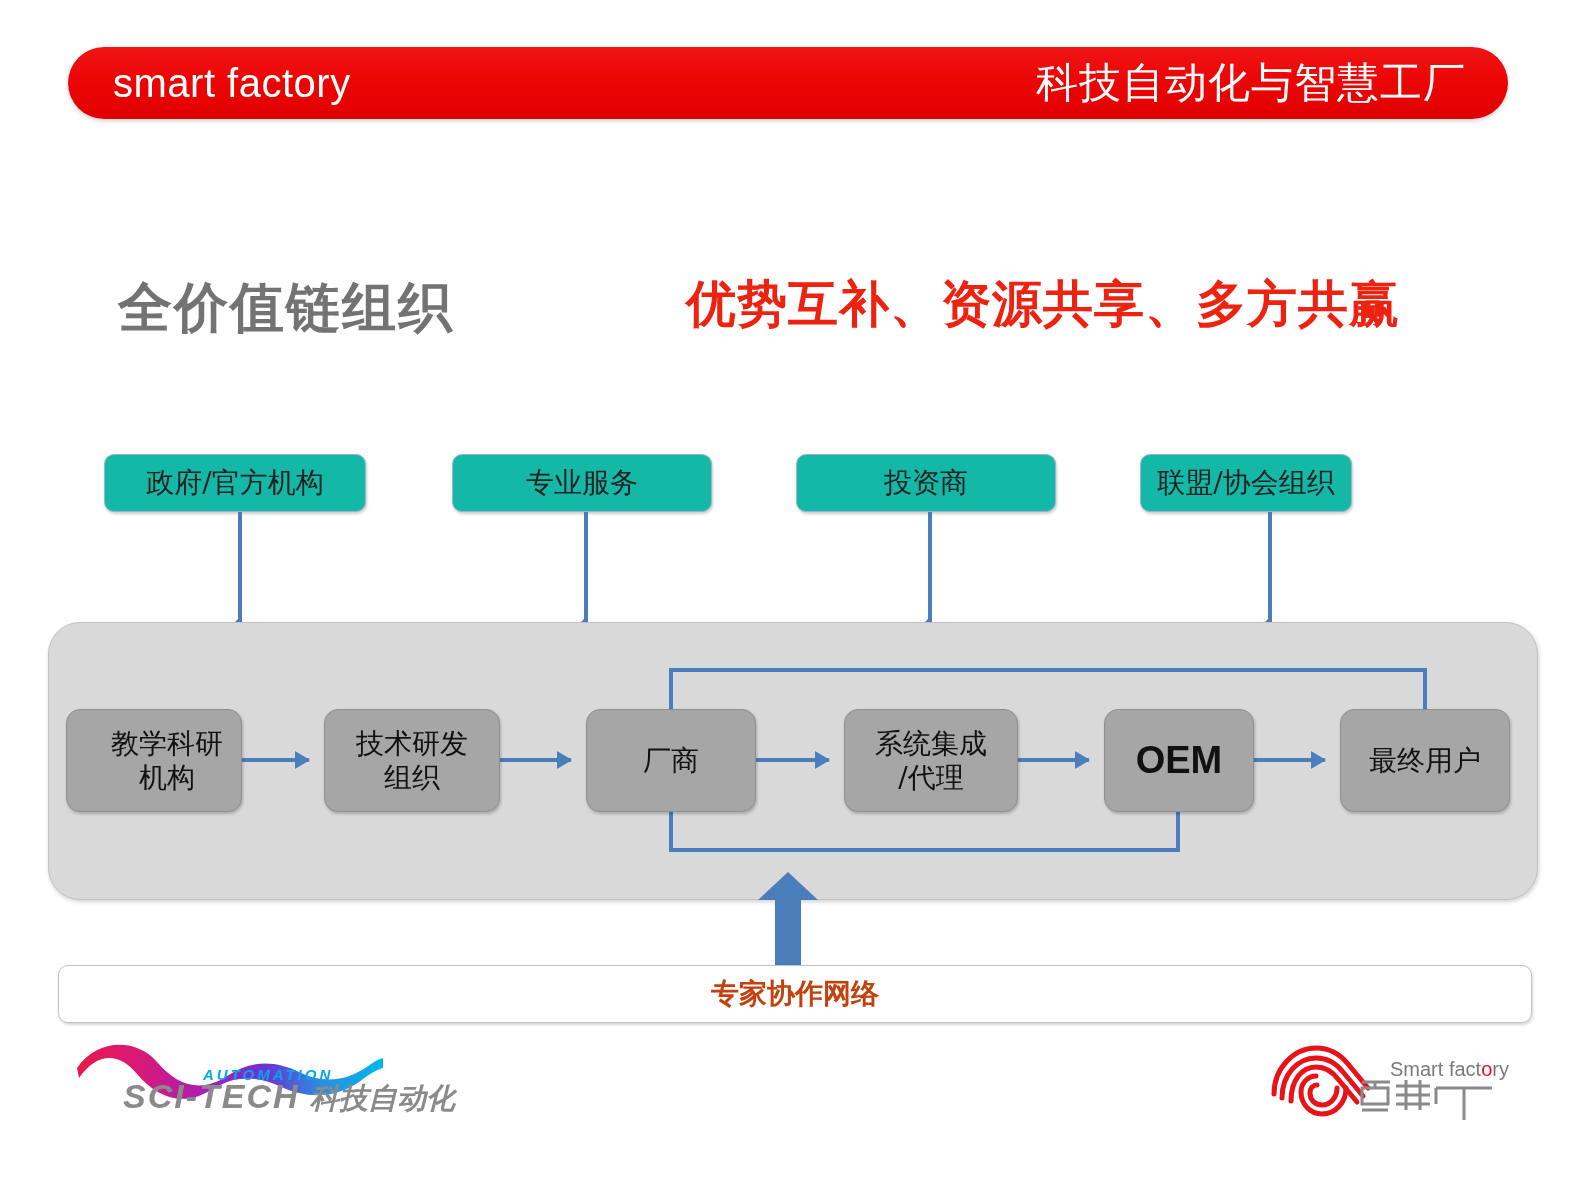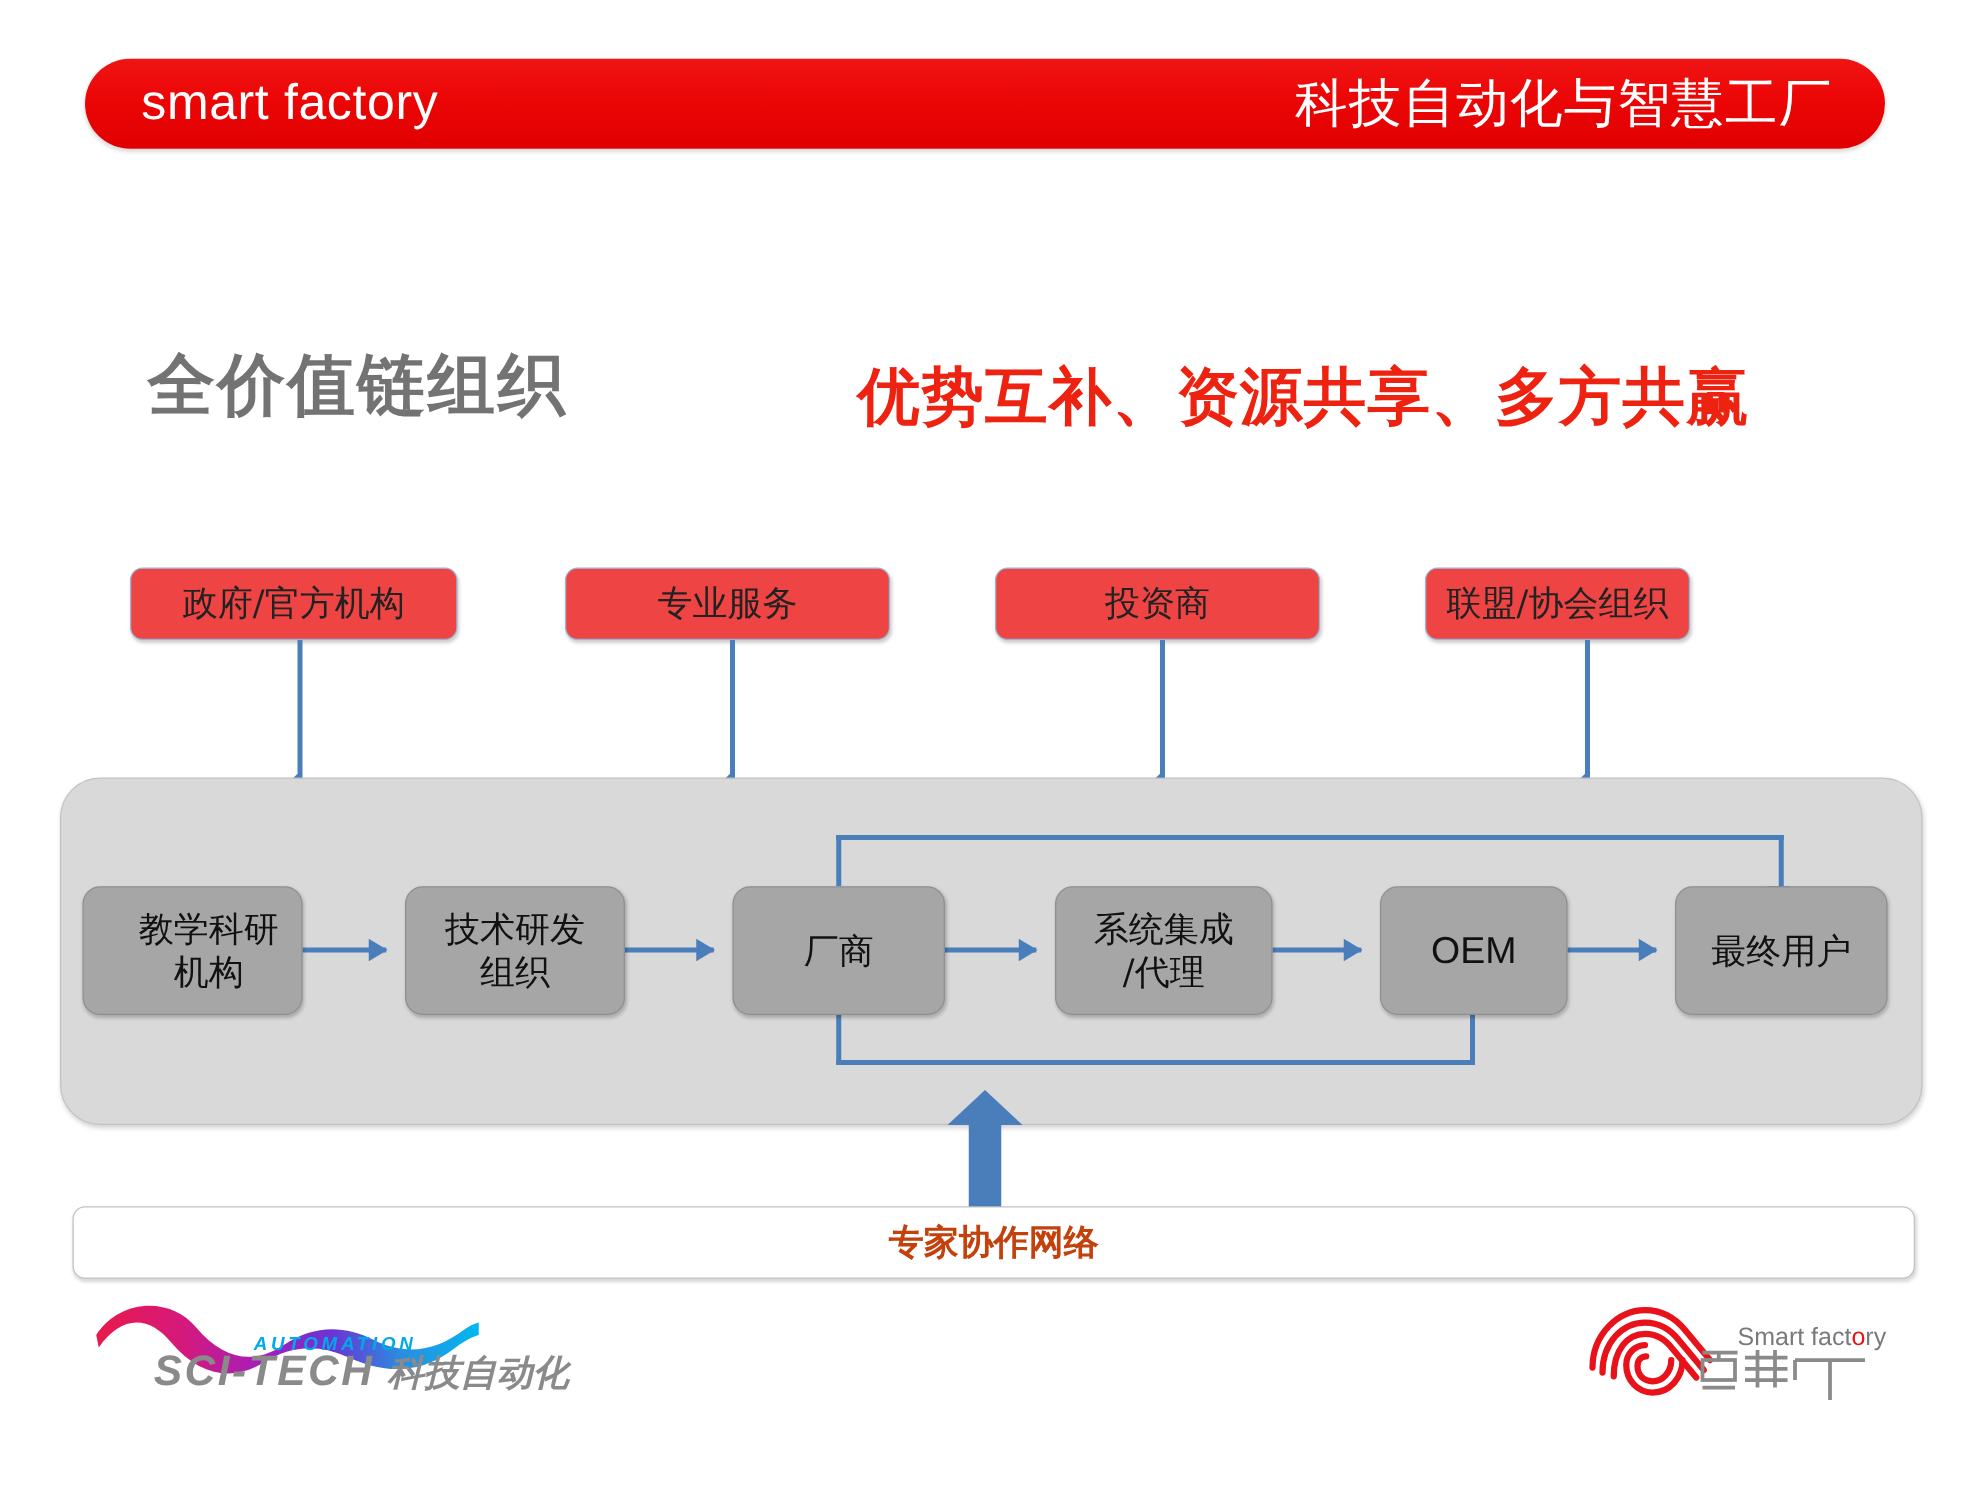--- a/index.html
+++ b/index.html
@@ -58,36 +58,36 @@
     font-size: 54px;
     font-weight: bold;
     color: #737373;
     letter-spacing: 2px;
     white-space: nowrap;
     font-family: "DejaVu Sans", sans-serif;
   }
   .title-slogan {
     position: absolute;
     left: 686px;
-    top: 284px;
+    top: 271px;
     font-size: 50px;
     font-weight: bold;
     color: #ee2211;
     letter-spacing: 1px;
     white-space: nowrap;
     font-family: "DejaVu Sans", sans-serif;
     text-align: right;
   }
 
   
   .blue-box {
     position: absolute;
     top: 454px;
     height: 58px;
-    background: #ef4444;
+    background: #14b8a6;
     border: 1px solid #9ab4d4;
     border-radius: 10px;
     display: flex;
     align-items: center;
     justify-content: center;
     color: #222222;
     font-size: 28px;
     font-family: "DejaVu Serif", "Liberation Serif", serif;
     box-shadow: 1px 2px 3px rgba(0,0,0,0.20);
     box-sizing: border-box;
@@ -146,21 +146,21 @@
     align-items: center;
     justify-content: center;
     text-align: center;
     color: #111111;
     font-size: 28px;
     line-height: 1.18;
     font-family: "DejaVu Serif", "Liberation Serif", serif;
     box-shadow: 1px 2px 3px rgba(0,0,0,0.22);
     box-sizing: border-box;
   }
-  .gb-latin { font-family: "Liberation Sans", sans-serif; font-size: 30px; }
+  .gb-latin { font-family: "Liberation Sans", sans-serif; font-size: 38px; font-weight: bold; }
   .g0 { left: 66px;   width: 176px; padding-left: 26px; }
   .g1 { left: 324px;  width: 176px; }
   .g2 { left: 586px;  width: 170px; }
   .g3 { left: 844px;  width: 174px; }
   .g4 { left: 1104px; width: 150px; }
   .g5 { left: 1340px; width: 170px; }
 
   
   .harrow {
     position: absolute;

